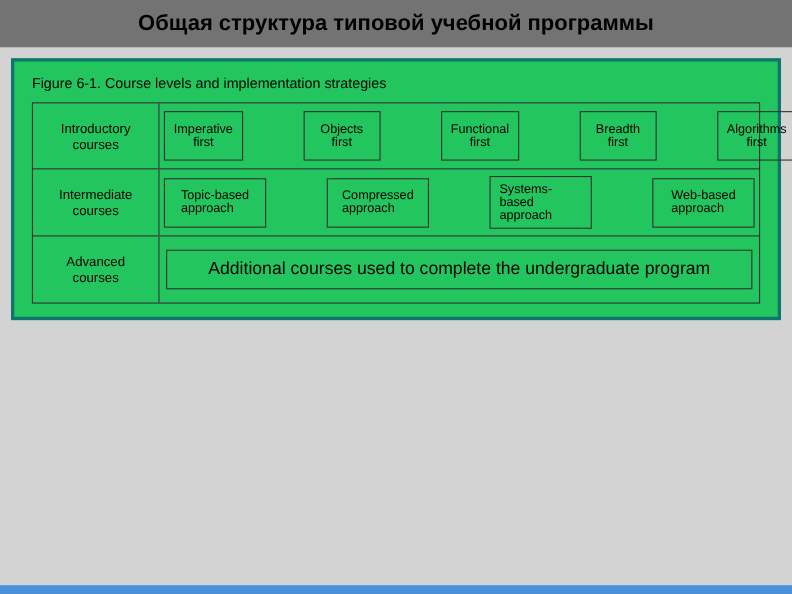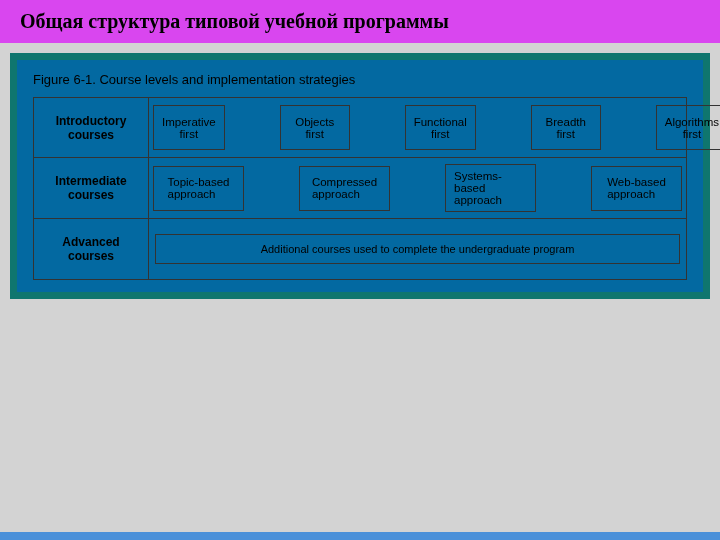--- a/index.html
+++ b/index.html
@@ -5,37 +5,36 @@
     * { box-sizing: border-box; margin: 0; padding: 0; }
     body {
       width: 720px;
       height: 540px;
       background: #d3d3d3;
       font-family: Arial, sans-serif;
       overflow: hidden;
     }
 
     .header {
-      background: #d946ef;
+      background: #737373;
       padding: 10px 20px;
-      text-align: left;
-      font-family: Liberation Serif, serif;
+      text-align: center;
     }
 
     .header-title {
       font-size: 20px;
       font-weight: bold;
       color: #000;
     }
 
     .content-area {
-      background: #0369a1;
+      background: #22c55e;
       margin: 10px;
       padding: 12px 16px;
-      border: 7px solid #0f766e;
+      border: 3px solid #0f766e;
     }
 
     .figure-caption {
       font-size: 13px;
       font-weight: normal;
       margin-bottom: 10px;
       color: #000;
     }
 
     .table-container {
@@ -51,21 +50,21 @@
 
     .course-row:last-child {
       border-bottom: none;
     }
 
     .row-label {
       width: 115px;
       min-width: 115px;
       padding: 8px 6px;
       font-size: 12px;
-      font-weight: bold;
+      font-weight: normal;
       text-align: center;
       display: flex;
       align-items: center;
       justify-content: center;
       border-right: 1.5px solid #333;
     }
 
     
     .intro-cells {
       display: flex;
@@ -97,21 +96,21 @@
       justify-content: center;
       margin: 6px 4px;
       min-height: 45px;
       flex: 1;
     }
 
     
     .advanced-cell {
       border: 1.5px solid #333;
       padding: 8px;
-      font-size: 11px;
+      font-size: 16px;
       text-align: center;
       display: flex;
       align-items: center;
       justify-content: center;
       margin: 8px 6px;
       flex: 1;
     }
 
     .bottom-bar {
       position: absolute;

